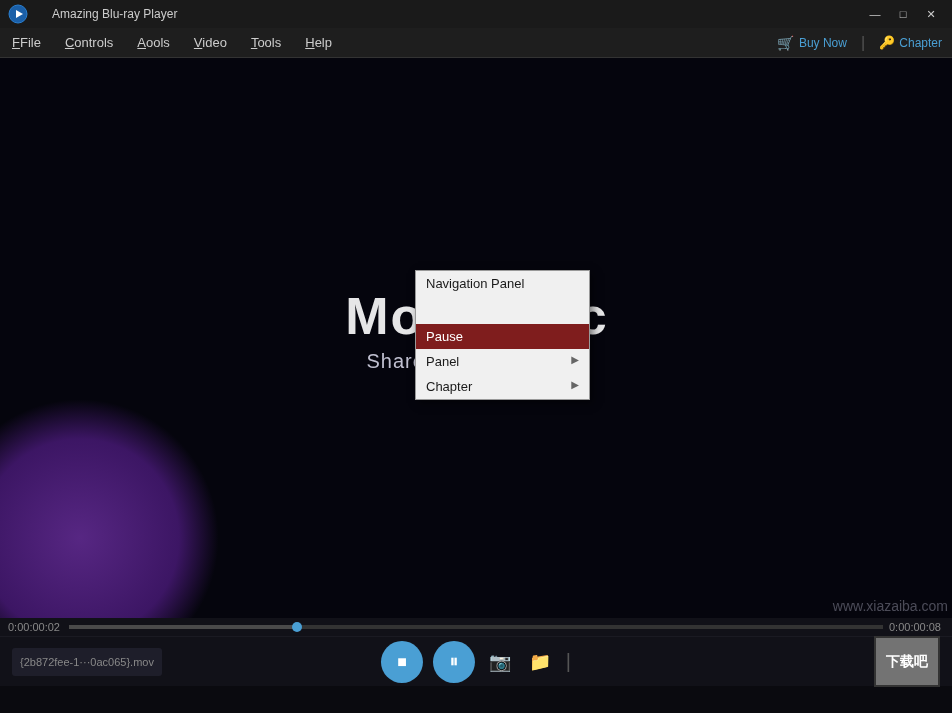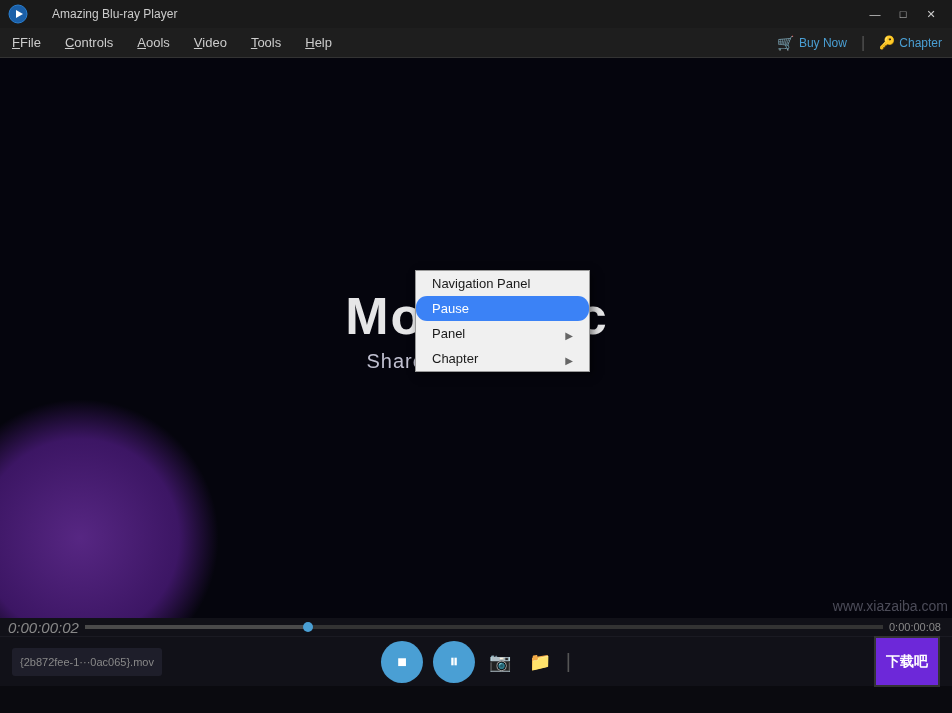--- a/index.html
+++ b/index.html
@@ -153,52 +153,51 @@
       top: 212px;
       left: 415px;
       width: 175px;
       background: #f0f0f0;
       border: 1px solid #999;
       box-shadow: 3px 3px 8px rgba(0,0,0,0.5);
       z-index: 200;
       font-size: 13px;
     }
     .ctx-item {
-      padding: 5px 16px;
+      padding: 5px 10px;
       color: #1a1a1a;
       cursor: pointer;
       display: flex;
-      align-items: flex-end;
+      align-items: flex-start;
       justify-content: space-between;
       white-space: nowrap;
-      border-radius: 11px;
     }
     .ctx-item.highlighted {
-      background: #3b82f6;
+      background: #7f1d1d;
       color: white;
+      margin-top: 28px;
     }
     .ctx-arrow {
       font-size: 10px;
       color: #666;
     }
 
     
     #timeline-area {
       width: 100%;
       height: 18px;
       background: #111118;
       display: flex;
       align-items: center;
       padding: 0 8px;
     }
     #time-left {
       color: #888;
-      font-size: 15px;
+      font-size: 11px;
       min-width: 55px;
-      font-style: italic;
     }
     #progress-bar-container {
       flex: 1;
       height: 4px;
       background: #333;
       position: relative;
       margin: 0 6px;
       cursor: pointer;
     }
     #progress-fill {
@@ -376,17 +375,17 @@
     <button class="icon-btn">
       <span>📷</span>
     </button>
     <button class="icon-btn">
       <span>📁</span>
     </button>
     <span style="color:#555; font-size:20px;">|</span>
   </div>
 
   <div id="right-controls">
-    <div style="background:#6d28d9; padding:14px 10px; border:2px solid #333;">
+    <div style="background:#737373; padding:14px 10px; border:2px solid #333;">
       <span style="color:white; font-size:14px; font-weight:bold;">下载吧</span>
     </div>
   </div>
 </div>
 
 </body></html>

